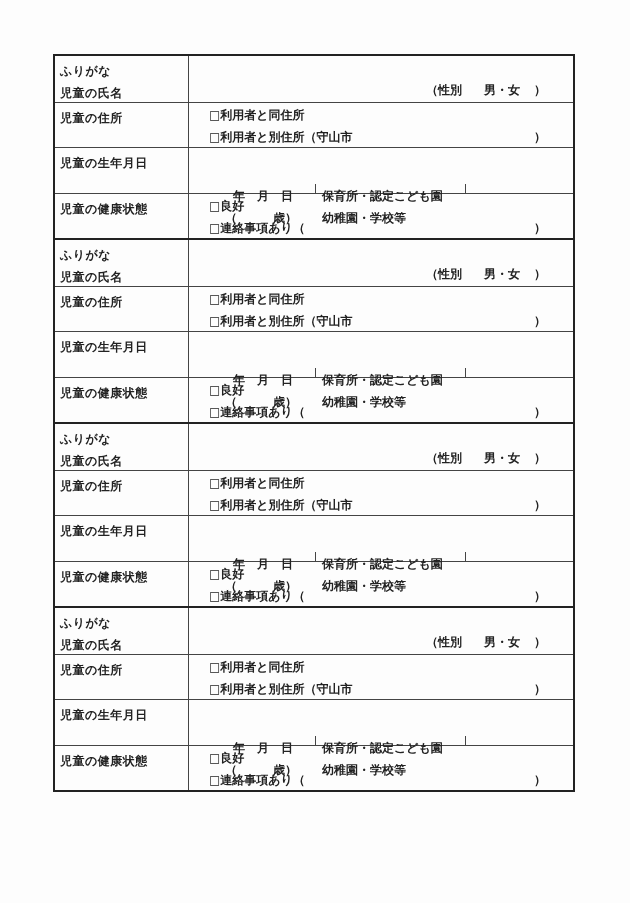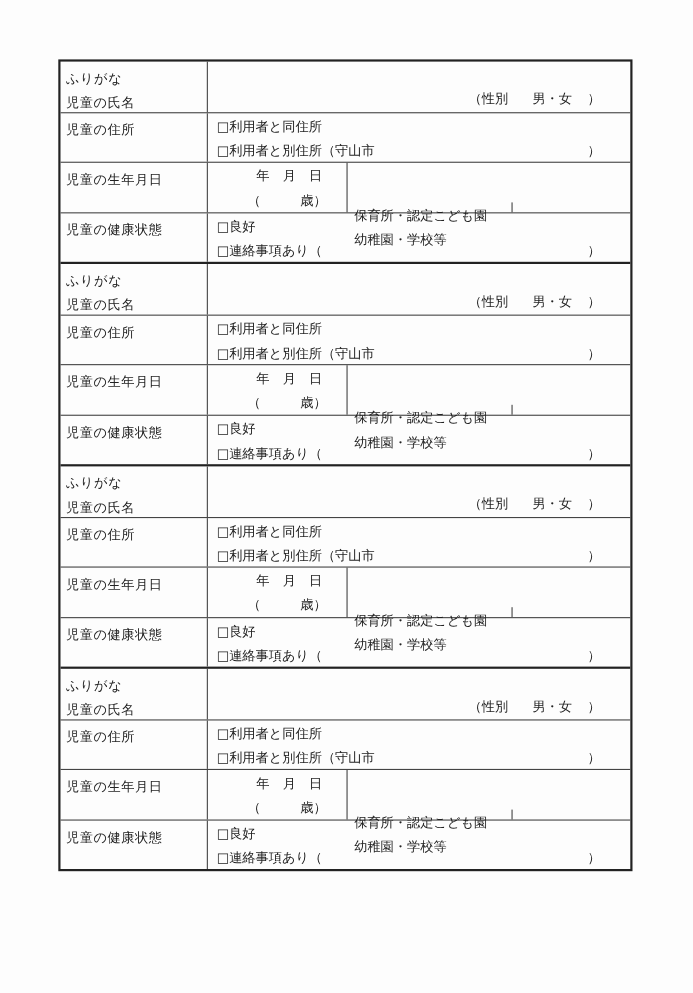--- a/index.html
+++ b/index.html
@@ -1,29 +1,29 @@
 <!DOCTYPE html>
 <html><head>
 <meta charset="utf-8">
 <style>
   html,body{margin:0;padding:0;background:#fdfdfd;}
   body{width:630px;height:903px;position:relative;overflow:hidden;
        font-family:"DejaVu Serif","Liberation Serif",serif;color:#222;font-size:12px;}
   .form{position:absolute;left:53px;top:54px;width:522px;border:2px solid #222;box-sizing:border-box;}
   .block{border-top:2px solid #222;}
   .block:first-child{border-top:none;}
-  .row{display:flex;height:45.5px;border-top:1px solid #444;box-sizing:border-box;}
+  .row{display:flex;height:45.5px;border-top:1px solid #444;box-sizing:border-box;font-weight:bold;}
   .row:first-child{border-top:none;}
   .lab{width:134px;border-right:1px solid #444;box-sizing:border-box;padding:4px 0 0 5px;line-height:22px;letter-spacing:0.5px;}
   .val{flex:1;position:relative;line-height:22px;padding-top:0px;}
-  .ln{position:absolute;left:8px;white-space:nowrap;}
+  .ln{position:absolute;left:20px;white-space:nowrap;}
   .l1{top:1px;} .l2{top:23px;}
   .r{position:absolute;white-space:nowrap;}
   .sub{display:flex;height:100%;}
-  .c1{width:126px;border-right:1px solid #444;position:relative;}
+  .c1{width:126px;border-right:1px solid #444;position:relative;margin-top:36px;}
   .c2{width:149px;border-right:1px solid #444;position:relative;margin-top:36px;}
   .c3{flex:1;}
 </style>
 </head>
 <body>
 
 <div class="form" id="form">
   <div class="block">
     <div class="row">
       <div class="lab">

